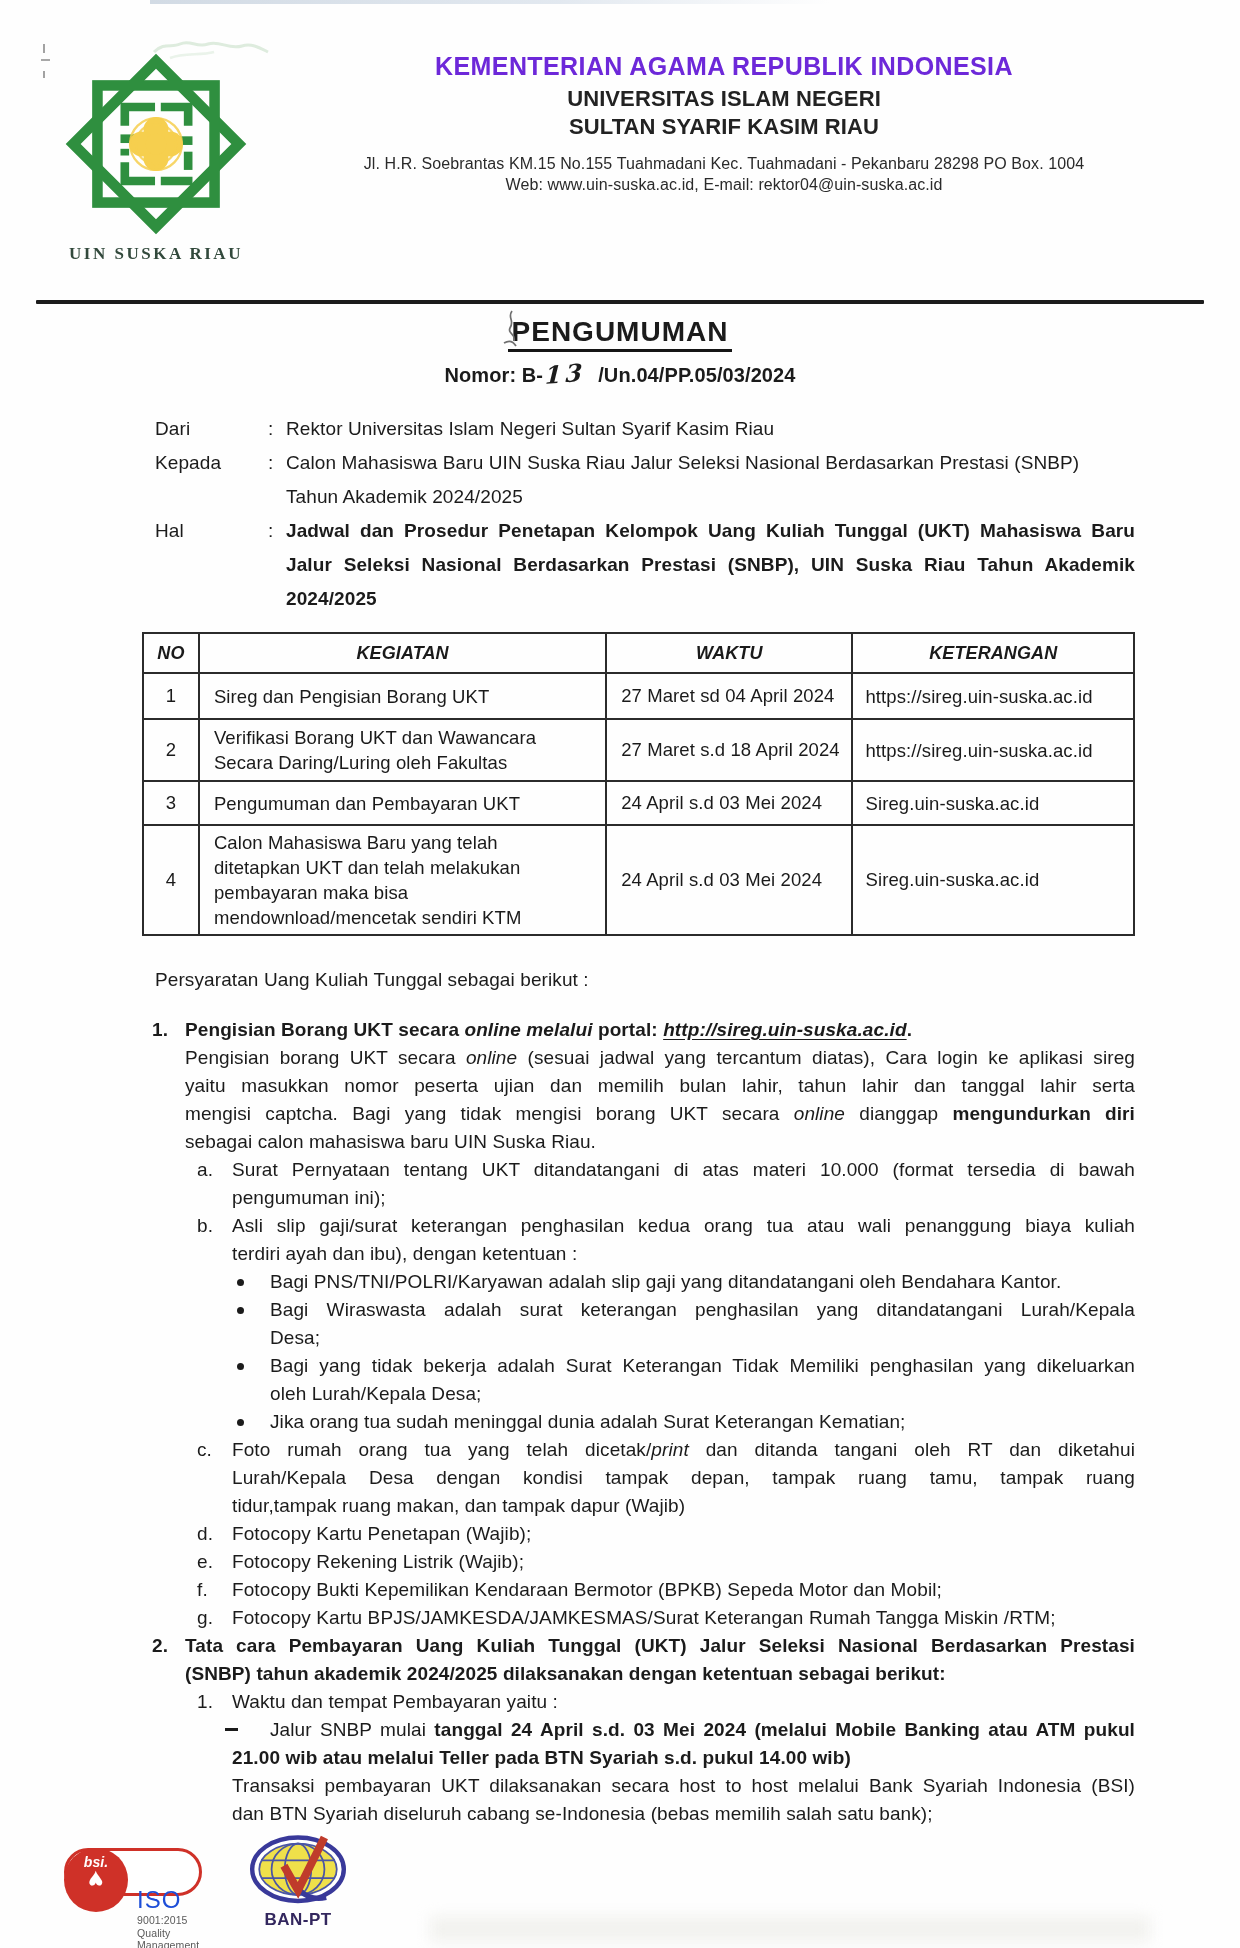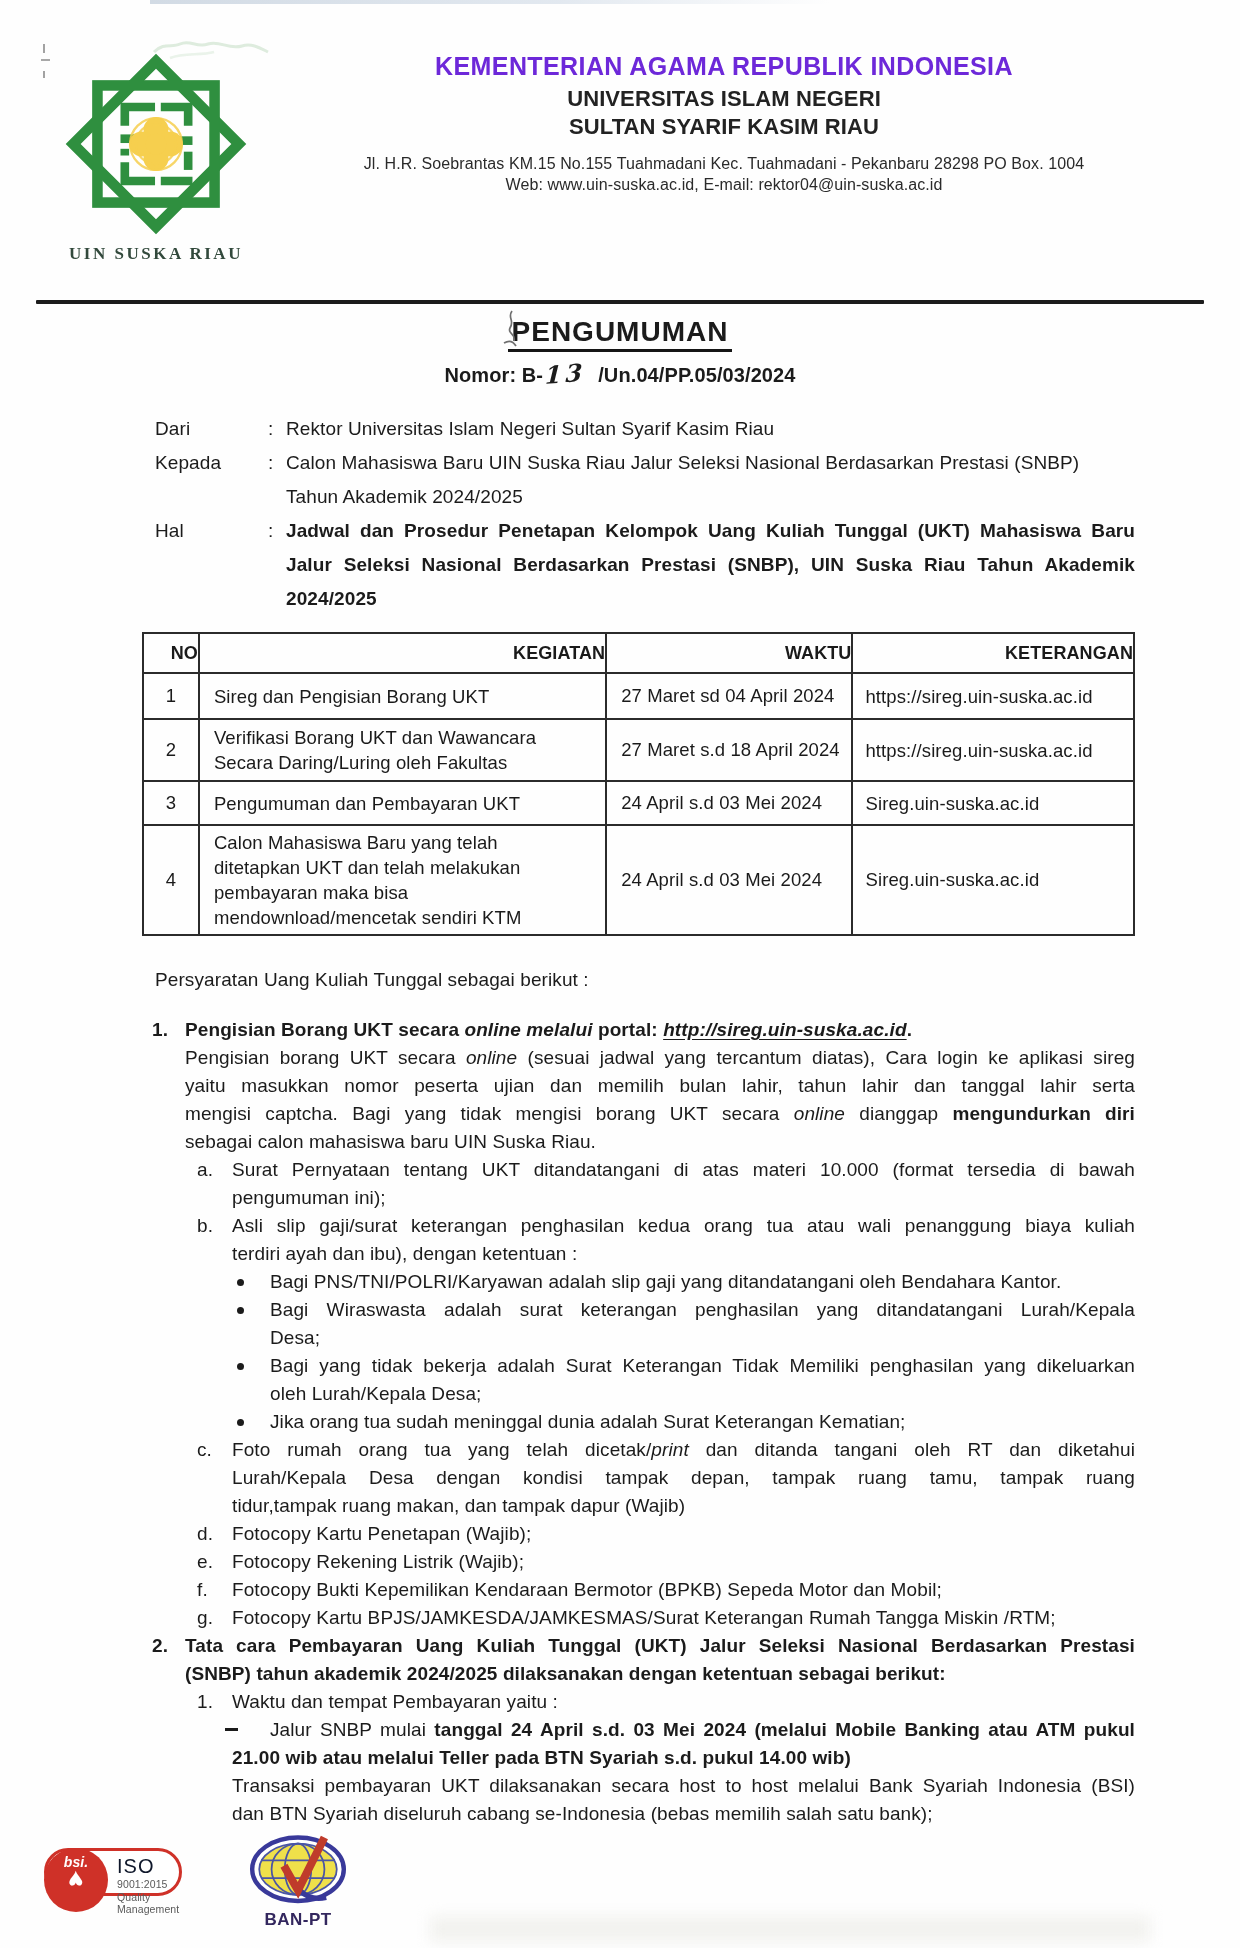--- a/index.html
+++ b/index.html
@@ -44,21 +44,21 @@
   .meta-value { flex:1; }
   .jl { text-align:justify; text-align-last:justify; }
   .ll { text-align:left; }
   .b { font-weight:700; }
   .i { font-style:italic; }
   .u { text-decoration:underline; text-underline-offset:3px; }
   
   table.sched { border-collapse:collapse; margin:16px 0 0 142px; width:993px;
     font-size:18.5px; color:#1a1a1a; }
   table.sched th, table.sched td { border:2px solid #2b2b2b; vertical-align:middle; }
-  table.sched th { font-size:18px; font-weight:700; text-align:right; height:40px; }
+  table.sched th { font-size:18px; font-weight:700; text-align:center; height:40px;font-style:italic; }
   td.c-no { text-align:center; width:56px; }
   td.c-keg { padding:4px 10px 4px 14px; line-height:25px; }
   td.c-wak { padding-left:14px; }
   td.c-ket { padding:3px 8px 3px 12px; }
   td.vtop { vertical-align:top; padding-top:5px; }
   tr.r1 td { height:46px; }
   tr.r2 td { height:62px; }
   tr.r3 td { height:44px; }
   tr.r4 td { height:104px; }
   
@@ -74,28 +74,28 @@
   .brow .dotcol { flex:0 0 33px; }
   .dot { width:7px; height:7px; border-radius:50%; background:#1b1b1b; margin-top:11px; }
   .brow .cont { flex:1; }
   .item1-title { margin-top:22px; }
   .pay-l1 { margin:0 105px 0 225px; }
   .dash-marker { display:inline-block; width:45px; }
   .dash-marker i { display:inline-block; width:13px; height:2.5px; background:#1b1b1b;
     vertical-align:middle; margin-bottom:3px; }
   .pay-l2, .closing { margin:0 105px 0 232px; }
   
-  .iso-logo { position:absolute; left:44px; top:1848px; width:138px; height:48px;
+  .iso-logo { position:absolute; left:64px; top:1848px; width:138px; height:48px;
     border:3px solid #cf3128; border-radius:34px; background:#fff; }
   .iso-blob { position:absolute; left:-3px; top:-3px; width:64px; height:64px;
     border-radius:50%; background:#cf3128; color:#fff; text-align:center; }
   .iso-brand { font-size:14px; font-weight:700; font-style:italic; margin-top:6px; }
   .iso-heart { font-size:26px; line-height:20px; display:inline-block; transform:rotate(180deg); }
   .iso-text { position:absolute; left:70px; top:5px; color:#5a5a5a; line-height:1; }
-  .iso-title { font-size:20px; letter-spacing:1px; color:#0f172a; }
+  .iso-title { font-size:24px; letter-spacing:1px; color:#1d4ed8;margin-top:32px; }
   .iso-std { font-size:10.5px; margin-top:3px; }
   .iso-q { font-size:10.5px; margin-top:2px; }
   .banpt { position:absolute; left:243px; top:1834px; width:110px; text-align:center; }
   .banpt-label { font-size:17px; font-weight:700; color:#33275e; letter-spacing:.5px; margin-top:-2px; }
 </style>
 </head>
 <body>
 
 <div class="page">
 

